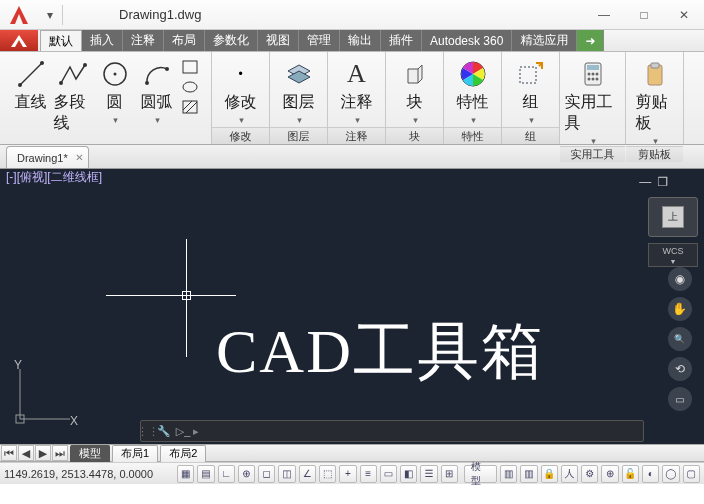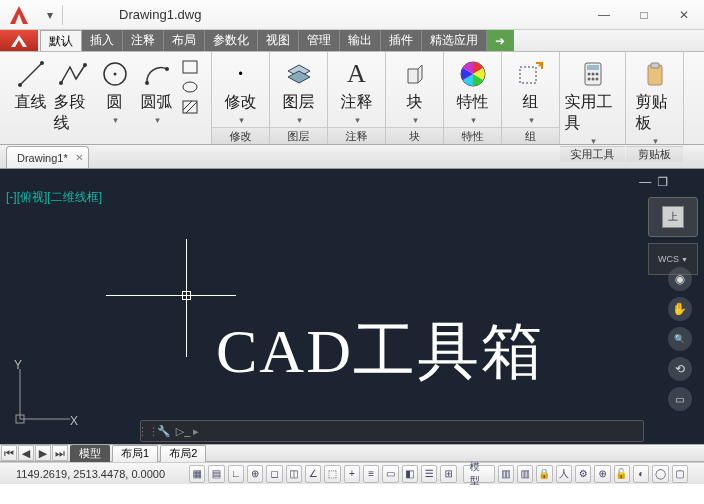--- a/index.html
+++ b/index.html
@@ -22,41 +22,41 @@
 .panel-title { height:17px; width:100%; background:linear-gradient(#eaeaea,#dcdcdc); font-size:11px; display:flex; align-items:center; justify-content:center; color:#333; border-top:1px solid #ccc; gap:3px;}
 .bigbtn { display:flex; flex-direction:column; align-items:center; width:38px; gap:2px; padding-top:2px; cursor:default;}
 .bigbtn .ic { width:32px; height:32px; display:flex; align-items:center; justify-content:center; }
 .bigbtn .lbl { font-size:16px; color:#222; }
 .smallcol { display:flex; flex-direction:column; gap:2px; padding-top:2px;}
 .smallic { width:20px; height:18px; display:flex; align-items:center; justify-content:center; }
 .doctabs { height:24px; background:linear-gradient(#f2f2f2,#e0e0e0); display:flex; align-items:flex-end; padding-left:6px; border-bottom:1px solid #999;}
 .doctab { height:22px; background:linear-gradient(#fff,#eee); border:1px solid #aaa; border-bottom:none; border-radius:4px 4px 0 0; padding:0 20px 0 10px; font-size:11px; display:flex; align-items:center; position:relative; color:#333;}
 .doctab .close { position:absolute; right:4px; color:#888; font-size:10px;}
 .canvas { position:relative; height:275px; background:#1b2430; }
-.vpinfo { position:absolute; top:20px; left:6px; color:#14b8a6; font-size:12px; }
+.vpinfo { position:absolute; top:0; left:6px; color:#c4b5fd; font-size:12px; }
 .vpctrl { position:absolute; top:6px; right:36px; display:flex; gap:6px; color:#ccc; }
 .cube { width:50px; height:40px; border:1px solid #666; background:#3a3f47; position:absolute; right:6px; top:28px; display:flex; align-items:center; justify-content:center; color:#bbb; font-size:9px; border-radius:3px;}
-.wcs { position:absolute; right:6px; top:74px; width:50px; height:32px; background:#2a2f37; border:1px solid #555; color:#bbb; font-size:9px; display:flex; align-items:center; justify-content:center; gap:2px;}
+.wcs { position:absolute; right:6px; top:74px; width:50px; height:24px; background:#2a2f37; border:1px solid #555; color:#bbb; font-size:9px; display:flex; align-items:center; justify-content:center; gap:2px;flex-direction:column;}
 .navtool { width:24px; height:24px; border-radius:12px; background:rgba(120,126,134,.35); display:flex; align-items:center; justify-content:center; color:#ddd; }
 .navstack { position:absolute; right:12px; top:98px; display:flex; flex-direction:column; gap:6px; align-items:center;}
 .cross-h { position:absolute; top:126px; left:106px; width:130px; height:1px; background:#fff;}
 .cross-v { position:absolute; top:70px; left:186px; width:1px; height:118px; background:#fff;}
 .pickbox { position:absolute; top:122px; left:182px; width:9px; height:9px; border:1px solid #fff;}
 .ucs { position:absolute; bottom:12px; left:10px; color:#888;}
 .watermark { position:absolute; top:140px; left:200px; font-size:62px; color:#fff; font-family:"SimSun",serif; letter-spacing:2px;margin-left:16px;}
 .cmdbar { position:absolute; bottom:2px; left:140px; right:60px; height:22px; background:rgba(40,44,50,.95); border:1px solid #555; border-radius:2px; display:flex; align-items:center; color:#999; font-size:11px;}
 .cmdbar .grip { width:14px; display:flex; align-items:center; justify-content:center; color:#777;}
 .cmdbar .histbtn{ width:18px; display:flex; align-items:center; justify-content:center;}
 .cmdbar .prompt{ width:20px; color:#aaa; display:flex; align-items:center; justify-content:center;}
 .cmdbar input{ flex:1; background:transparent; border:none; color:#aaa; font-style:italic; outline:none; font-size:11px;}
 .layoutbar { height:18px; background:linear-gradient(#f4f4f4,#e2e2e2); display:flex; align-items:center; border-top:1px solid #aaa; border-bottom:1px solid #aaa; font-size:11px;}
 .layoutbar .navbtn { width:16px; height:16px; display:flex; align-items:center; justify-content:center; color:#444; border:1px solid #bbb; background:linear-gradient(#fff,#e8e8e8); margin-left:1px;}
 .ltab { padding:0 8px; height:17px; display:flex; align-items:center; border:1px solid #aaa; border-bottom:none; background:linear-gradient(#fff,#eee); margin-left:2px; border-radius:2px 2px 0 0;}
 .ltab.active { background:#555; color:#fff; border-color:#555;}
-.statusbar { height:22px; background:linear-gradient(#f7f7f7,#e4e4e4); display:flex; align-items:center; font-size:11px; color:#333; padding:0 16px; gap:3px; border-top:1px solid #ccc;}
+.statusbar { height:22px; background:linear-gradient(#f7f7f7,#e4e4e4); display:flex; align-items:center; font-size:11px; color:#333; padding:0 4px; gap:3px; border-top:1px solid #ccc;}
 .statusbar .coords { min-width:170px; }
 .sbtn { width:18px; height:18px; border:1px solid #bbb; background:linear-gradient(#fff,#e9e9e9); display:flex; align-items:center; justify-content:center; color:#446; font-size:10px; border-radius:2px;}
 .spacer { flex:1; }
 .dd::after{content:"▾"; font-size:9px; color:#666; margin-left:2px;}
 </style>
 </head>
 <body>
 
 <div class="titlebar">
   <div class="logo">
@@ -83,20 +83,21 @@
   </div>
   <div class="tab active">默认</div>
   <div class="tab">插入</div>
   <div class="tab">注释</div>
   <div class="tab">布局</div>
   <div class="tab">参数化</div>
   <div class="tab">视图</div>
   <div class="tab">管理</div>
   <div class="tab">输出</div>
   <div class="tab">插件</div>
+  <div class="tab">Autodesk 360</div>
   <div class="tab">精选应用</div>
   <div class="tab" style="background:#5fa04f;">➜</div>
 </div>
 
 <div class="ribbon">
   <div class="panel" style="width:212px">
     <div class="panel-body">
       <div class="bigbtn">
           <div class="ic">
             <svg width="30" height="30">

